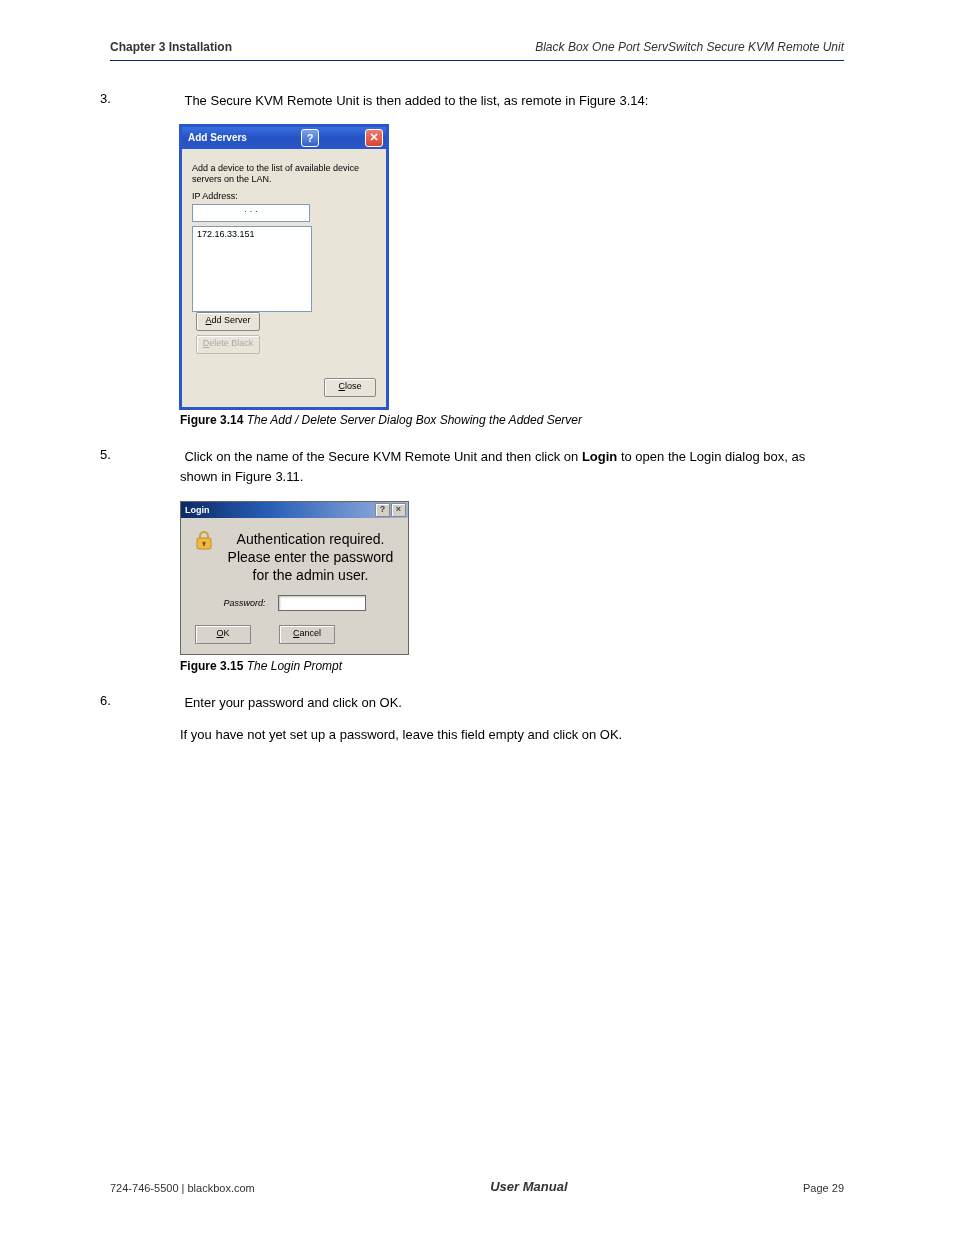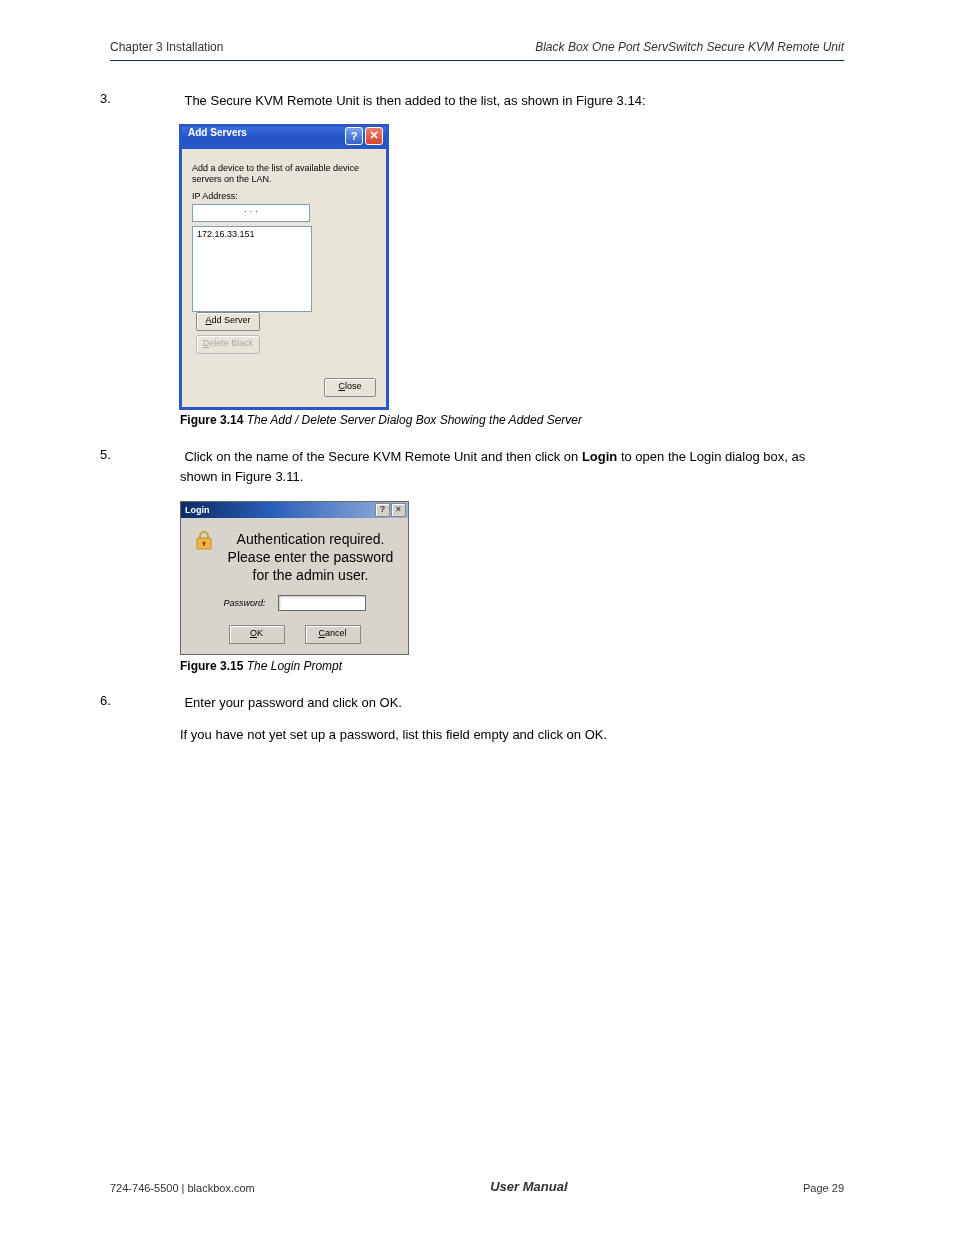--- a/index.html
+++ b/index.html
@@ -17,21 +17,21 @@
     border-top: 1px solid #002b7a;
     margin-bottom: 30px;
   }
   .header-row {
     display: flex;
     justify-content: space-between;
     font-size: 12px;
     color: #222;
     margin-bottom: 6px;
   }
-  .header-row .left { color: #333; }
+  .header-row .left { color: #333; font-weight: bold; }
   .header-row .right { font-style: italic; color: #333; }
   .step-number {
     display: inline-block;
     width: 40px;
     font-size: 13px;
     vertical-align: top;
   }
   .step-body {
     font-size: 13px;
     line-height: 1.45;
@@ -67,21 +67,23 @@
     border: 2px solid #2a58c9;
     background: #e8e4d8;
     font-size: 9px;
     font-family: "Tahoma", Arial, sans-serif;
     box-shadow: 0 0 0 1px #2a58c9;
   }
   .xp-titlebar {
     height: 22px;
     background: linear-gradient(to bottom, #3a6fe0 0%, #2452c4 50%, #2a58c9 100%);
     display: flex;
+    align-items: center;
     padding: 0 3px 0 6px;
+    gap: 44px;
   }
   .xp-title {
     color: #fff;
     font-weight: bold;
     font-size: 10px;
     flex: 1;
   }
   .xp-btn {
     width: 16px;
     height: 16px;
@@ -241,22 +243,21 @@
   }
   .pw-input {
     width: 86px;
     height: 14px;
     border: 1px solid #6a6a6a;
     background: #fff;
     box-shadow: inset 1px 1px 2px rgba(0,0,0,0.25);
   }
   .login-buttons {
     display: flex;
-    justify-content: center;
-    gap: 20px;
+    gap: 28px;
   }
   .login-btn {
     width: 54px;
     height: 17px;
     background: #d8d4cc;
     border: 1px solid #888;
     box-shadow: inset 1px 1px 0 #fff;
     font-size: 9px;
     text-align: center;
     line-height: 15px;
@@ -285,21 +286,21 @@
 <div class="page">
   <div class="header-row">
     <span class="left">Chapter 3 Installation</span>
     <span class="right">Black Box One Port ServSwitch Secure KVM Remote Unit</span>
   </div>
   <div class="header-line"></div>
 
   <div class="step">
     <span class="step-number">3.</span>
     <span class="step-body">
-      <span>The Secure KVM Remote Unit is then added to the list, as shown in </span>
+      <span>The Secure KVM Remote Unit is then added to the list, as remote in </span>
       <span>Figure 3.14</span><span>:</span>
     </span>
   </div>
 
   <div class="screenshot-wrap">
     <div class="xp-dialog">
       <div class="xp-titlebar">
         <span class="xp-title">Add Servers</span>
         <span class="xp-btn xp-help">?</span>
         <span class="xp-btn xp-close">✕</span>
@@ -371,21 +372,21 @@
   <div class="figure-caption">
     <span class="fig-bold">Figure 3.15</span>
     <span> </span>
     <span class="fig-ital">The Login Prompt</span>
   </div>
 
   <div class="step">
     <span class="step-number">6.</span>
     <span class="step-body">Enter your password and click on OK.</span>
   </div>
-  <div class="step-para">If you have not yet set up a password, list this field empty and click on OK.</div>
+  <div class="step-para">If you have not yet set up a password, leave this field empty and click on OK.</div>
 
 </div>
 
 <div class="footer">
   <span>724-746-5500  | blackbox.com</span>
   <span class="center">User Manual</span>
   <span>Page 29</span>
 </div>
 
 </body></html>

